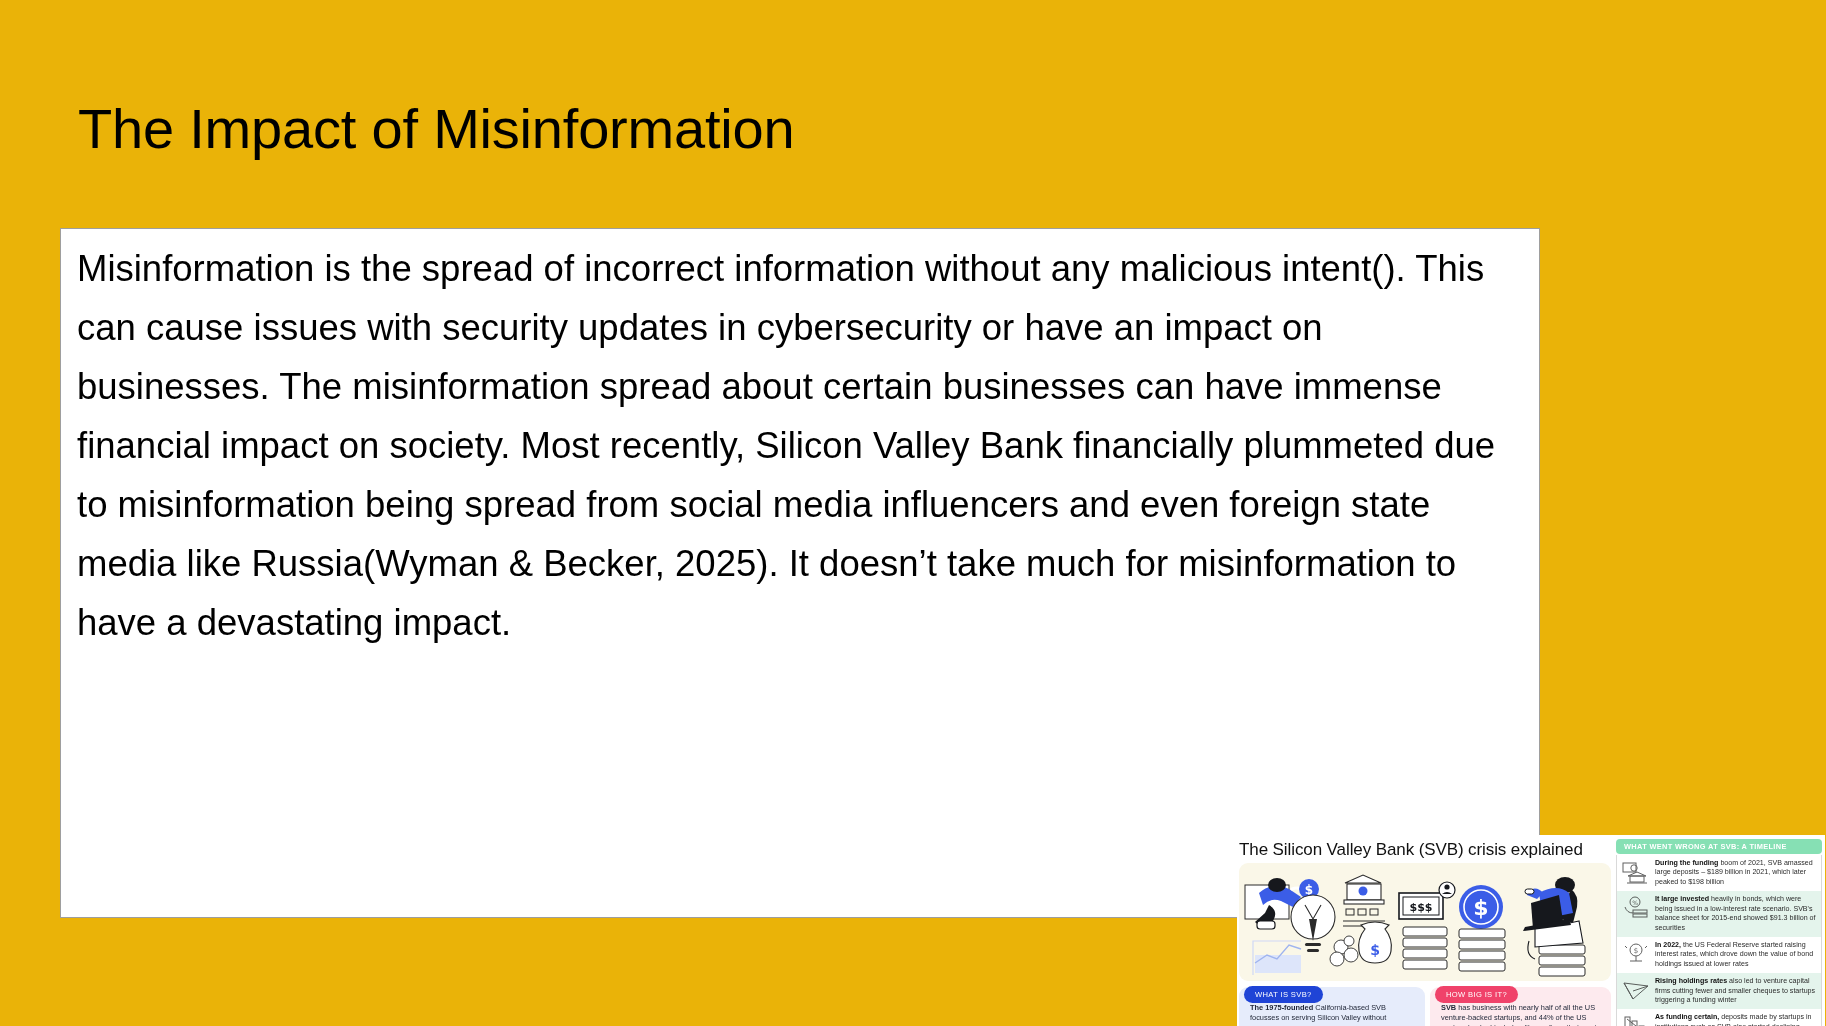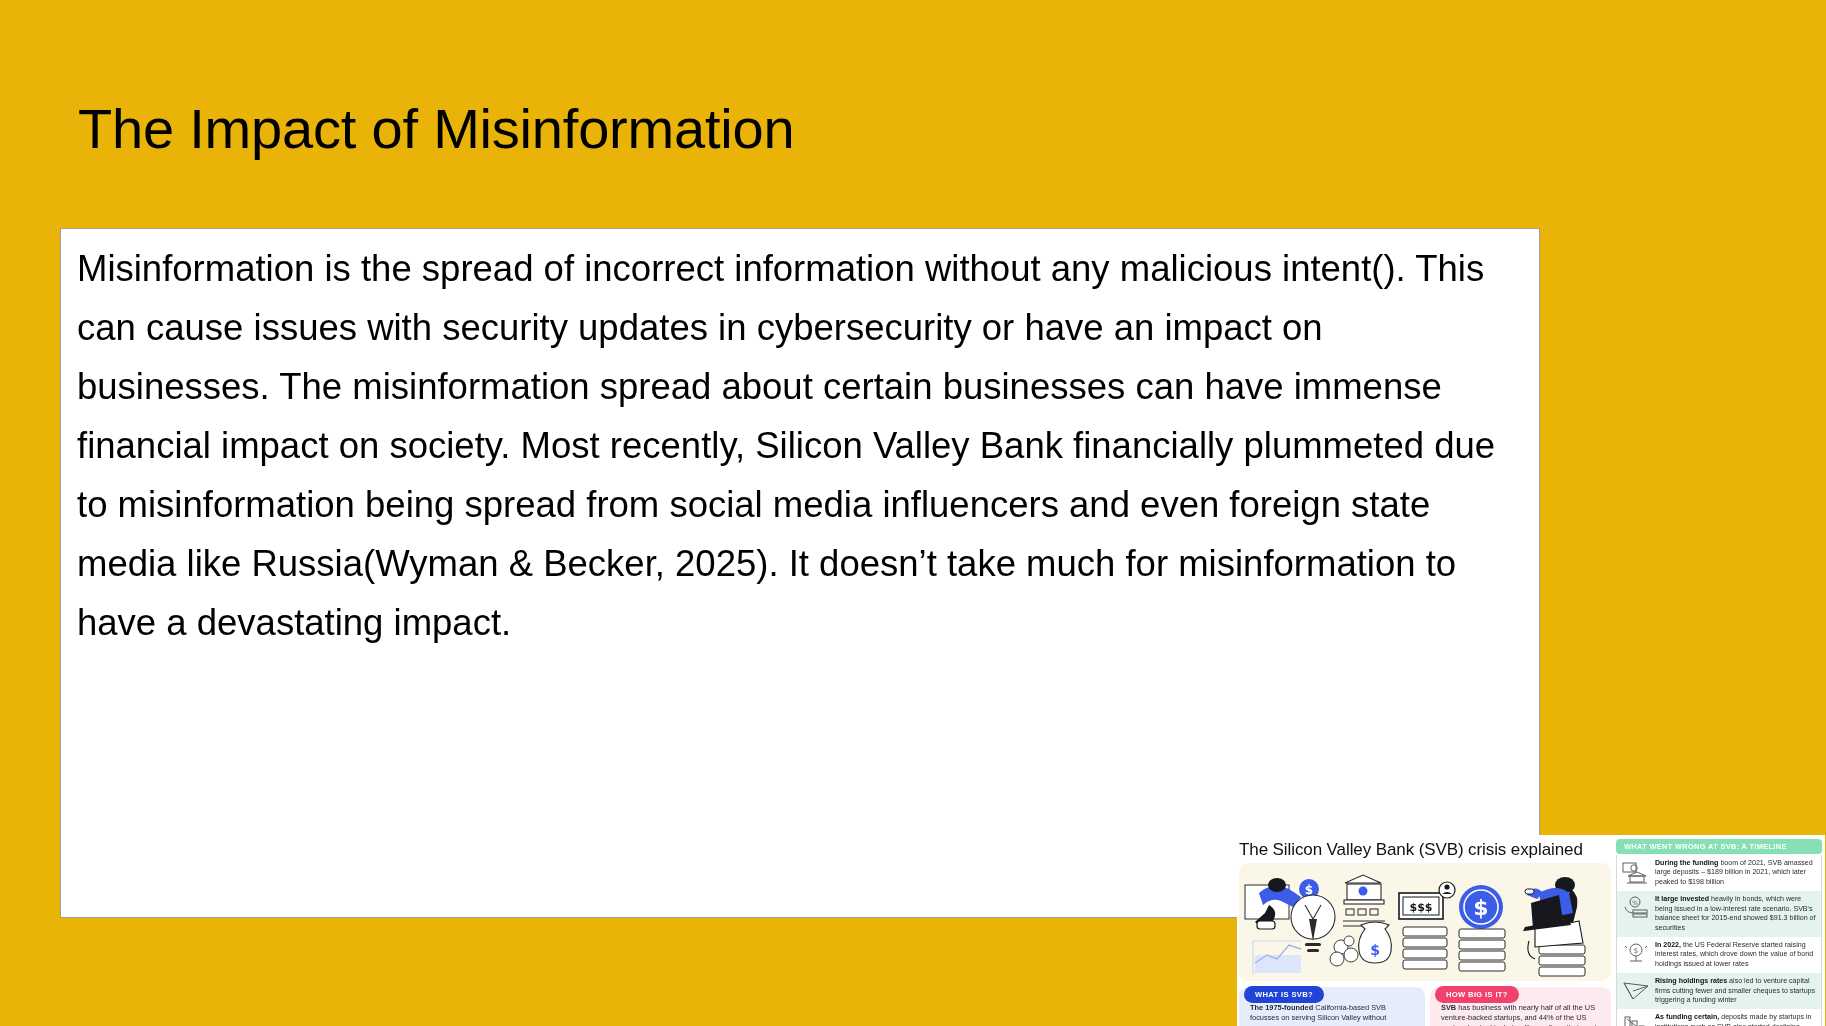--- a/index.html
+++ b/index.html
@@ -115,21 +115,21 @@
     box-sizing: border-box;
     padding: 16px 11px 8px 11px;
   }
   .tag {
     position: absolute;
     left: 5px;
     top: -1px;
     border-radius: 20px;
     padding: 3.5px 11px 4px 11px;
     font-size: 7.6px;
-    font-weight: bold;
+    font-weight: normal;
     letter-spacing: 0.35px;
     color: #ffffff;
     white-space: nowrap;
   }
   .tag-blue { background: #1f44d6; }
   .tag-pink { background: #f0426a; }
   .tag-green {
     background: #86e0b4;
     color: #ffffff;
     position: absolute;

